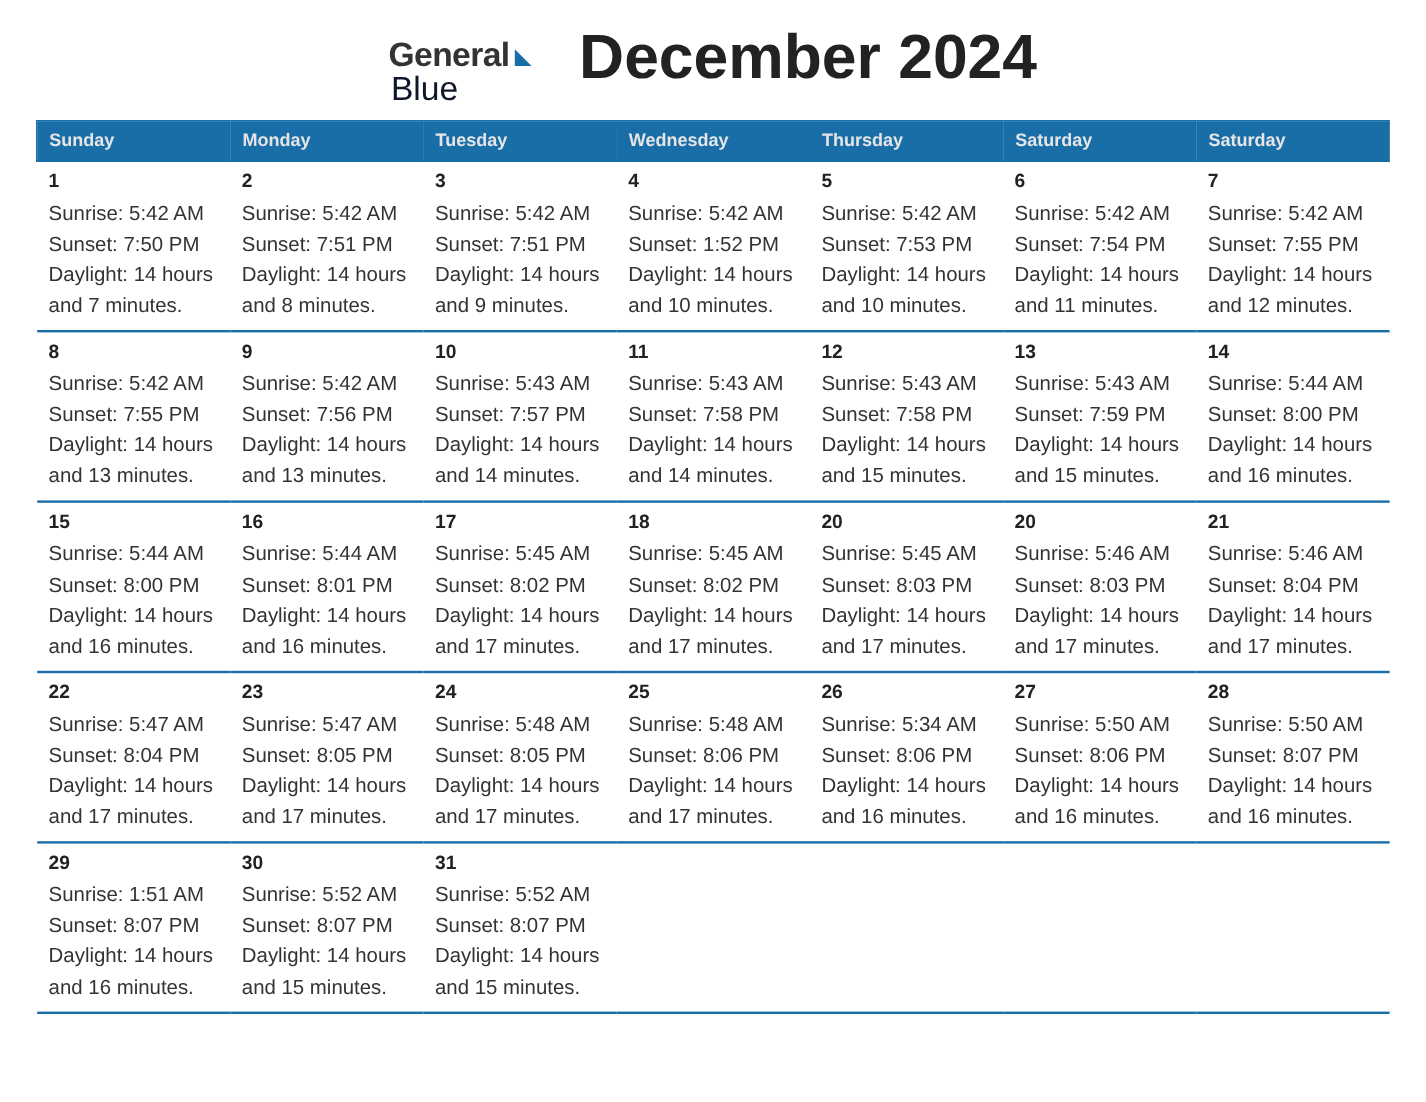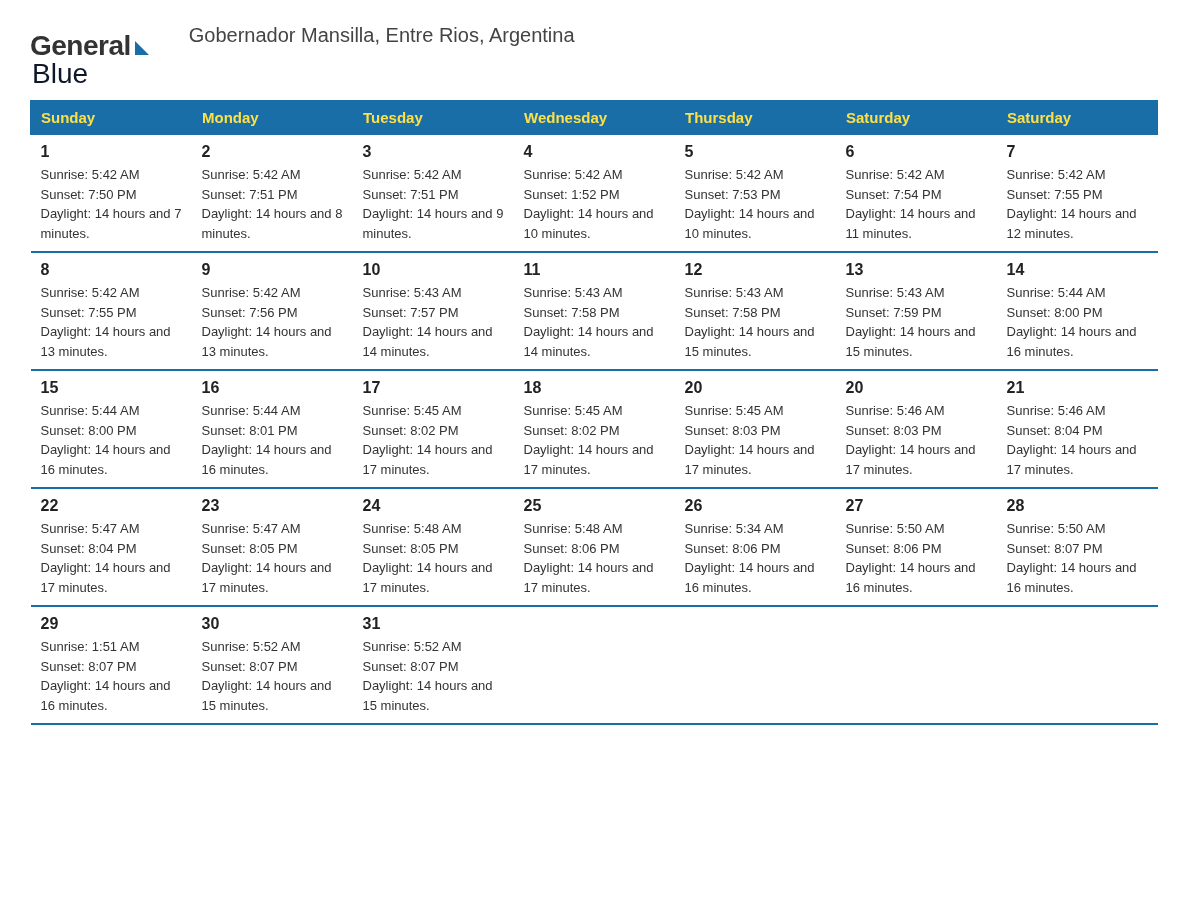--- a/index.html
+++ b/index.html
@@ -5,21 +5,21 @@
     * { margin: 0; padding: 0; box-sizing: border-box; }
     body {
       background: #fff;
       font-family: Arial, sans-serif;
       width: 1188px;
       min-height: 918px;
       padding: 20px 30px;
     }
     .header-area {
       display: flex;
-      justify-content: flex-start;
+      justify-content: center;
       align-items: flex-start;
       margin-bottom: 10px;
       gap: 40px;
     }
     .logo {
       display: flex;
       flex-direction: column;
       align-items: flex-start;
       padding-top: 10px;
     }
@@ -65,21 +65,21 @@
     }
     .calendar {
       width: 100%;
       border-collapse: collapse;
       margin-top: 8px;
     }
     .calendar thead tr {
       background-color: #1a6ea8;
     }
     .calendar thead th {
-      color: #fde047;
+      color: #e5e5e5;
       font-size: 15px;
       font-weight: bold;
       padding: 8px 10px;
       text-align: left;
       border: 1px solid #1a6ea8;
       width: calc(100% / 7);
     }
     .calendar tbody tr {
       border-bottom: 2px solid #1a6ea8;
     }
@@ -93,41 +93,41 @@
       min-height: 100px;
     }
     .day-number {
       font-size: 16px;
       font-weight: bold;
       color: #222;
       display: block;
       margin-bottom: 4px;
     }
     .day-info {
-      font-size: 13px;
+      font-size: 17px;
       line-height: 1.5;
       color: #333;
     }
     .empty-cell {
       background: #fff;
     }
   </style>
 </head>
 <body>
 
 <div class="header-area">
   <div class="logo">
     <div class="logo-top">
       <span class="logo-general">General</span>
       <div class="logo-arrow"></div>
     </div>
     <span class="logo-blue">Blue</span>
   </div>
   <div class="title-area">
-    <div class="subtitle">Gobernador Mansilla, Entre Rios, Argentina</div>
+    <div class="month-title">December 2024</div>
   </div>
 </div>
 
 <table class="calendar">
   <thead>
     <tr>
     <th>Sunday</th>
         <th>Monday</th>
         <th>Tuesday</th>
         <th>Wednesday</th>

